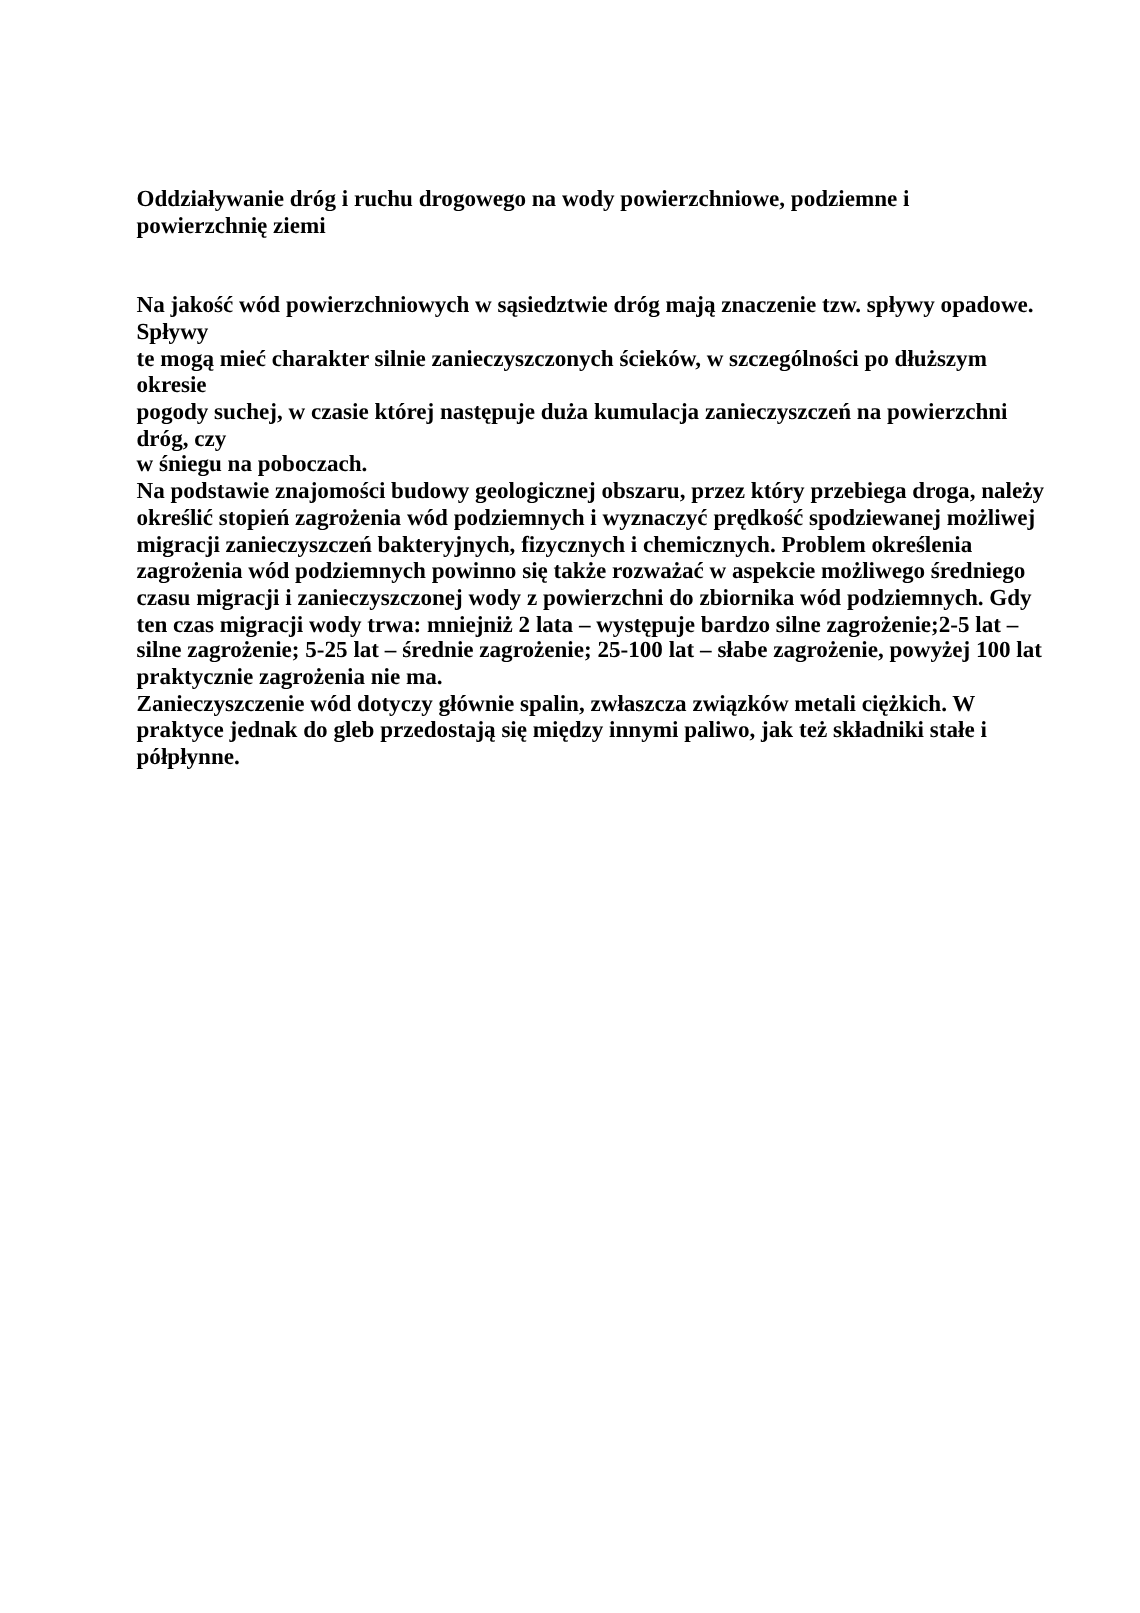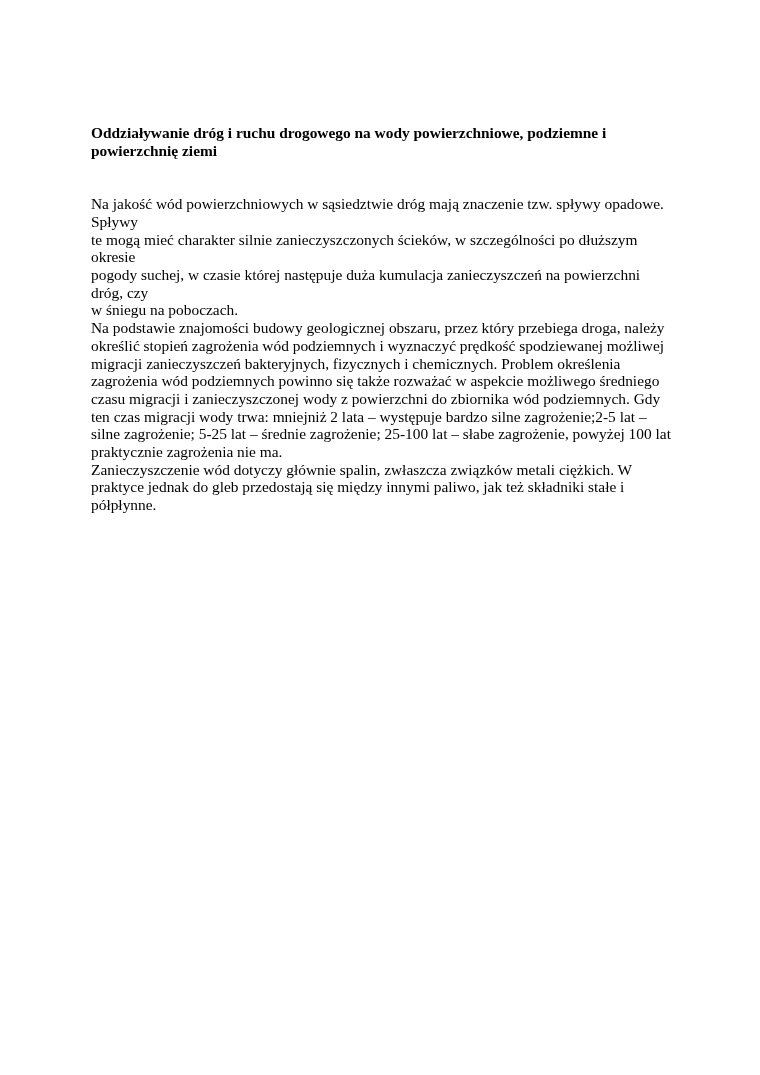--- a/index.html
+++ b/index.html
@@ -35,21 +35,21 @@
   }
   .doc-heading {
     font-weight: bold;
     margin: 0;
     font-size: 15.4px;
     line-height: 17.7px;
     white-space: pre;
   }
   .doc-body {
     margin: 0;
-    font-weight: normal;
+    font-weight: bold;
     white-space: pre;
   }
 </style>
 </head>
 <body>
 
 <div class="page">
   <div class="text-block">
     <h1 class="doc-heading">Oddziaływanie dróg i ruchu drogowego na wody powierzchniowe, podziemne i
 powierzchnię ziemi</h1>

